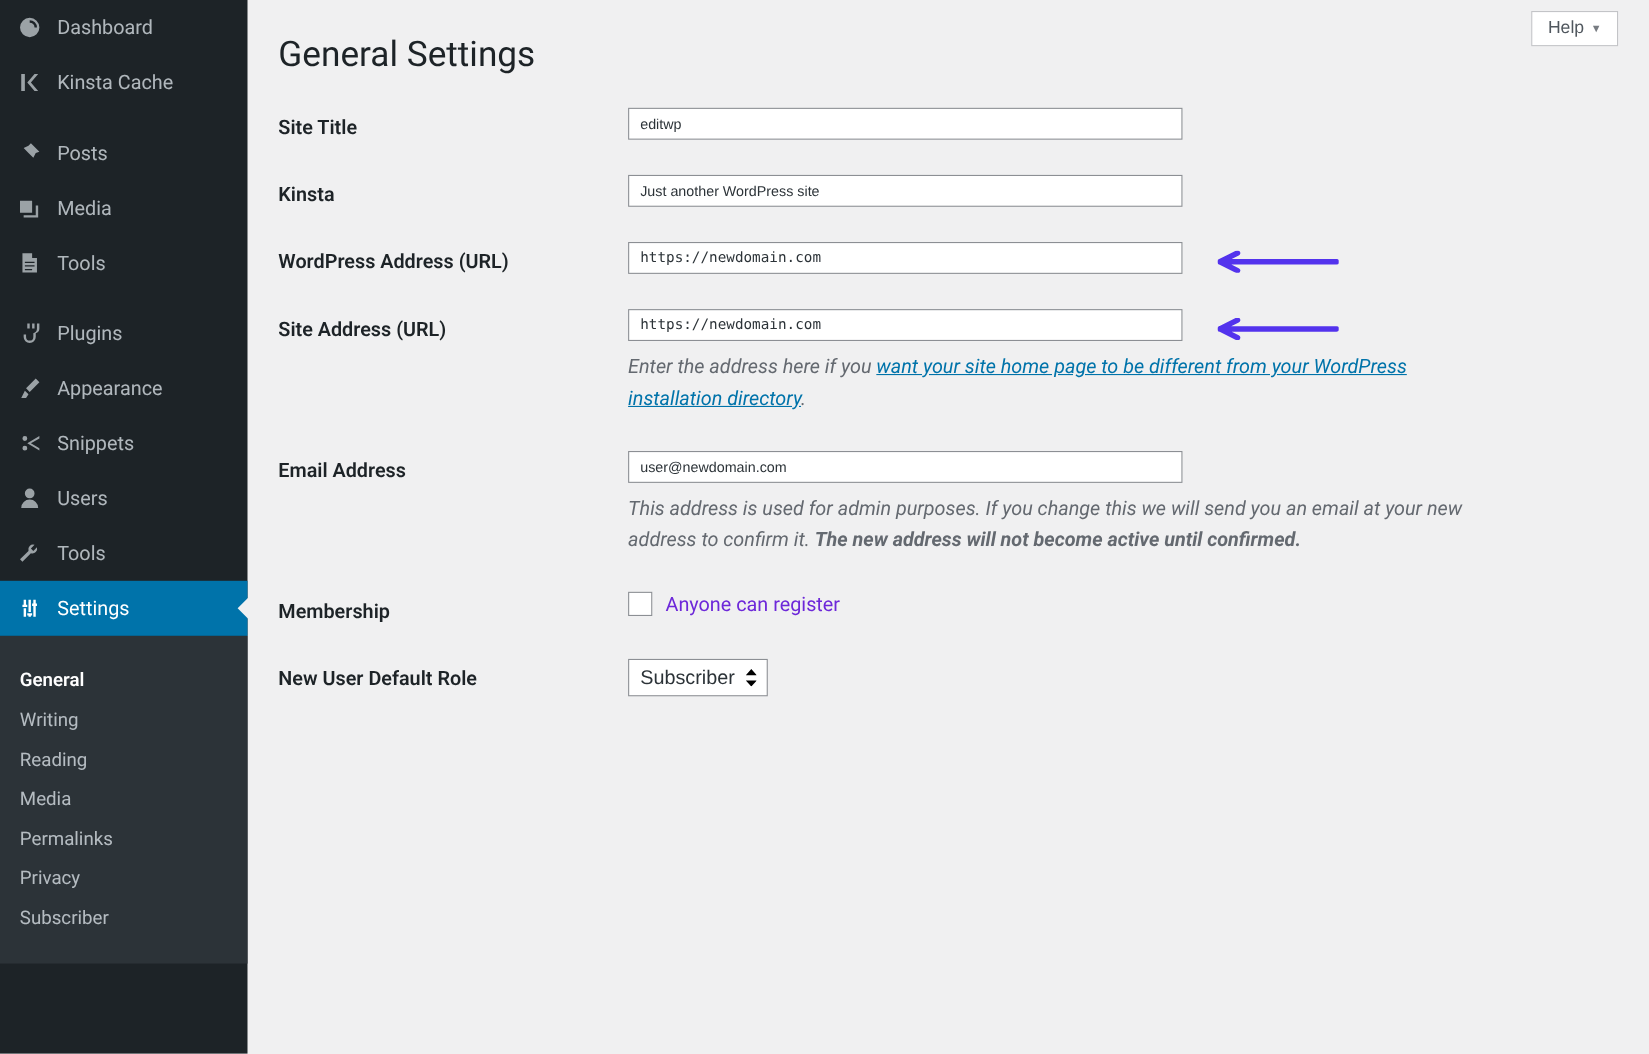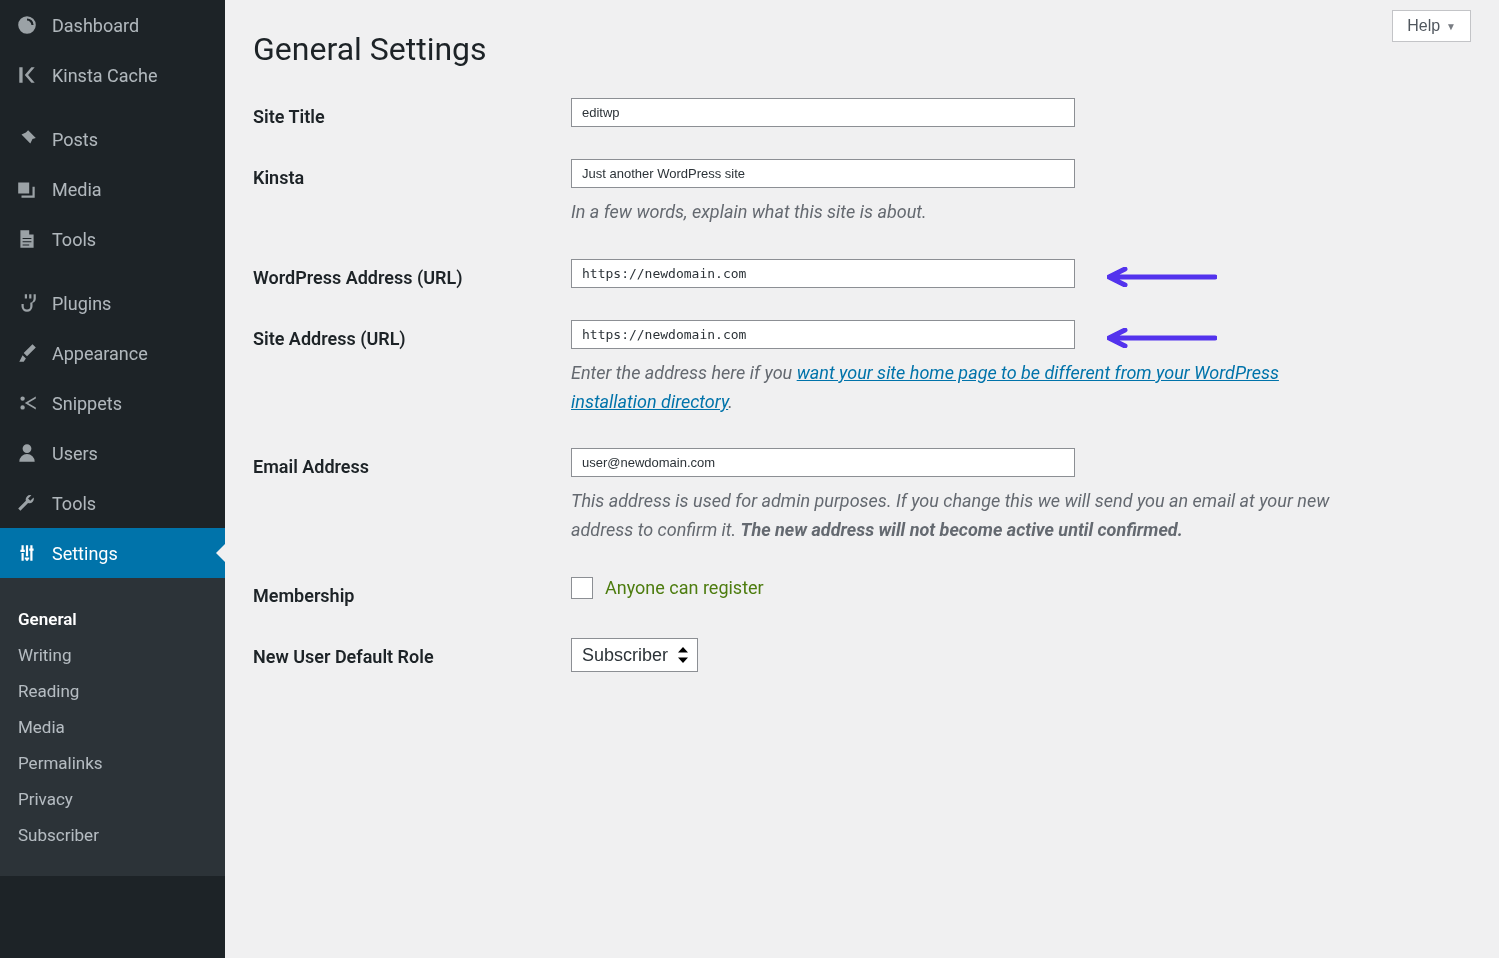--- a/index.html
+++ b/index.html
@@ -28,21 +28,21 @@
 .form-row { display: flex; align-items: flex-start; margin-bottom: 32px; }
 .form-label { width: 318px; flex-shrink: 0; font-weight: 600; font-size: 18px; color: #1d2327; padding-top: 8px; }
 .form-field { flex: 1; position: relative; }
 .form-field input[type="text"] { width: 504px; padding: 6px 10px; font-size: 13px; border: 1px solid #8c8f94; background: #fff; color: #2c3338; }
 .form-field input.code { font-family: Consolas, Monaco, monospace; }
 .description { font-size: 18px; color: #646970; font-style: italic; margin-top: 10px; line-height: 1.6; max-width: 760px; }
 .description a { color: #0073aa; text-decoration: underline; }
 .description strong { font-style: italic; }
 .checkbox-row { display: flex; align-items: center; gap: 12px; }
 .checkbox-row input[type="checkbox"] { width: 22px; height: 22px; border: 1px solid #8c8f94; background: #fff; appearance: none; }
-.checkbox-row label { font-size: 18px; color: #4d7c0f; }
+.checkbox-row label { font-size: 18px; color: #6d28d9; }
 select { padding: 6px 28px 6px 10px; font-size: 18px; border: 1px solid #8c8f94; background: #fff; color: #2c3338; appearance: none; background-image: linear-gradient(45deg, transparent 50%, #000 50%), linear-gradient(135deg, #000 50%, transparent 50%); background-position: calc(100% - 16px) calc(50% - 2px), calc(100% - 11px) calc(50% - 2px); background-size: 5px 5px, 5px 5px; background-repeat: no-repeat; }
 select.double-caret { background-image: none; position: relative; }
 .select-wrap { position: relative; display: inline-block; }
 .select-wrap::after { content: ''; position: absolute; right: 10px; top: 50%; transform: translateY(-50%); width: 10px; height: 16px; background: linear-gradient(to bottom, #000 0 40%, transparent 40% 60%, #000 60% 100%); clip-path: polygon(50% 0, 100% 35%, 0 35%, 50% 0, 0 65%, 100% 65%, 50% 100%, 0 65%); pointer-events: none; }
 .arrow-annotation { position: absolute; left: 536px; width: 110px; height: 20px; }
 .arrow-annotation svg { width: 100%; height: 100%; }
 </style>
 </head>
 <body>
 
@@ -164,21 +164,20 @@
         <div class="form-label">Site Title</div>
         <div class="form-field">
           <input type="text" value="editwp" style="">
         </div>
       </div>
 
       <div class="form-row">
         <div class="form-label">Kinsta</div>
         <div class="form-field">
           <input type="text" value="Just another WordPress site" style="">
-          <p class="description">In a few words, explain what this site is about.</p>
         </div>
       </div>
 
       <div class="form-row">
         <div class="form-label">WordPress Address (URL)</div>
         <div class="form-field">
           <input type="text" class="code" value="https://newdomain.com" style="">
           <div class="arrow-annotation" style="top:8px;">
             <svg viewBox="0 0 110 20">
                 <path d="M2 10 L108 10 M2 10 L18 2 M2 10 L18 18" stroke="#5333ed" stroke-width="5" fill="none" stroke-linecap="round"></path>

